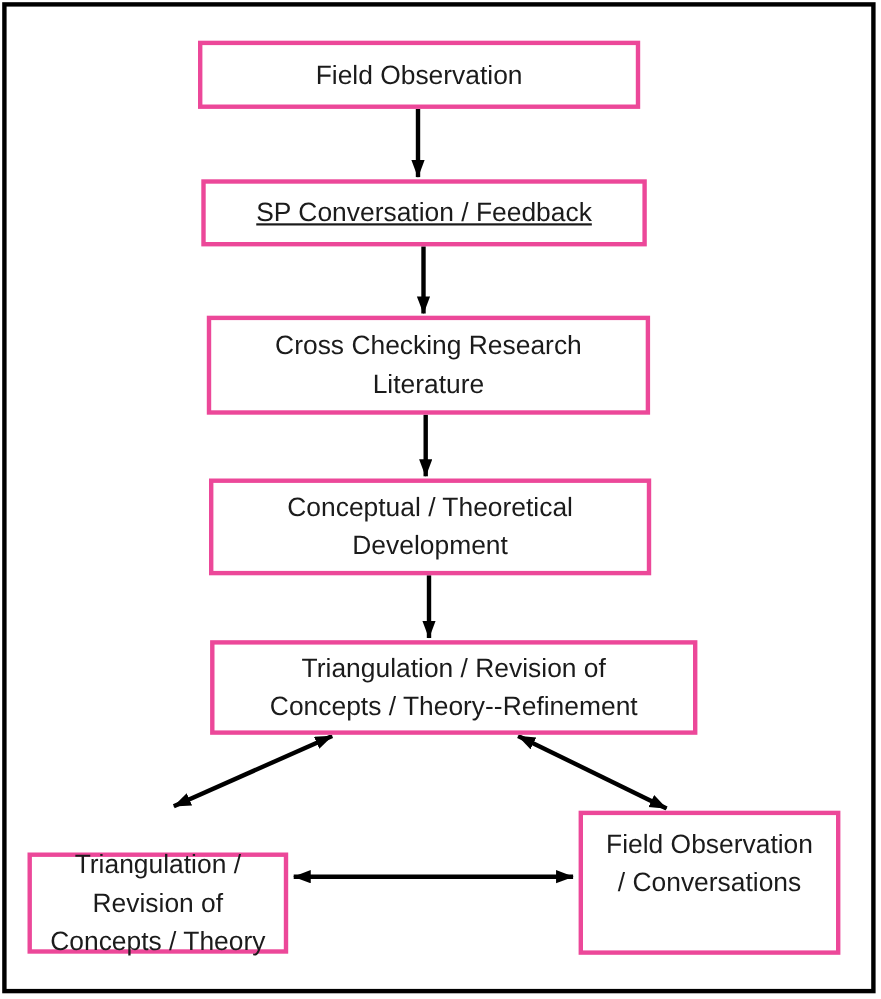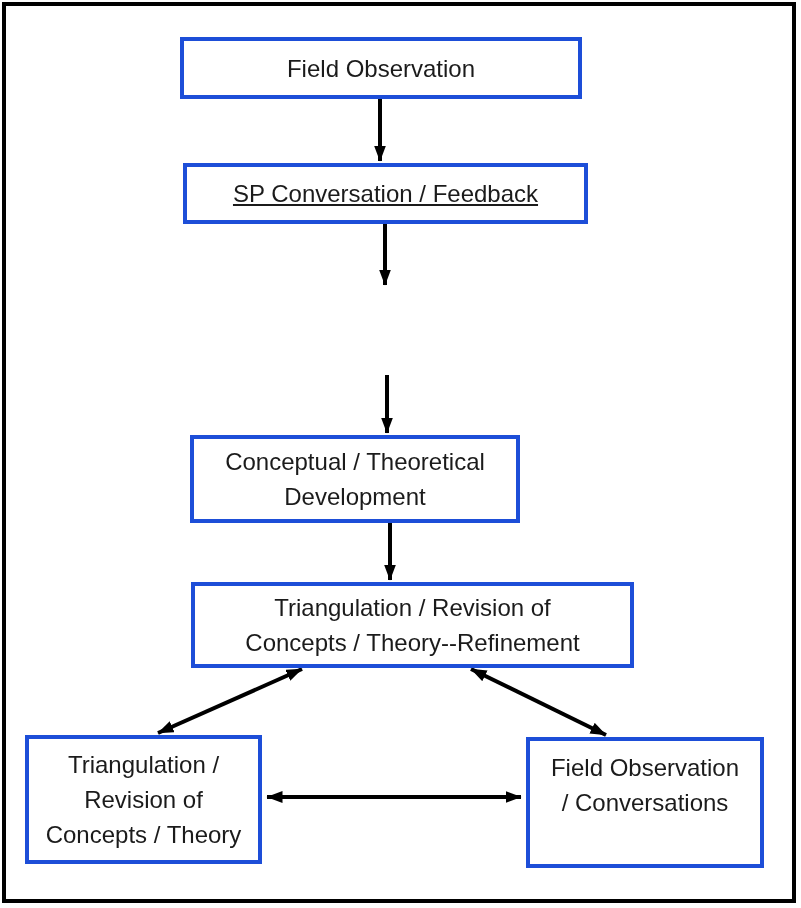--- a/index.html
+++ b/index.html
@@ -18,41 +18,41 @@
     border:4px solid #000000;
   }
   .arrows{
     position:absolute;left:0;top:0;
     width:801px;height:908px;
     pointer-events:none;
   }
   .node{
     position:absolute;
     box-sizing:border-box;
-    border:4px solid #1d4ed8;
+    border:4px solid #ec4899;
     background:#ffffff;
     display:flex;
     align-items:center;
     justify-content:center;
     text-align:center;
     color:#1b1b1b;
     font-size:24px;
     line-height:35px;
     white-space:pre-line;
   }
   .node.top-align{
     align-items:flex-start;
     padding-top:9px;
   }
   #box-field-observation            {left:180px;top:37px; width:402px;height:62px;}
   #box-sp-conversation              {left:183px;top:163px;width:405px;height:61px;text-decoration:underline;}
   #box-cross-checking               {left:188px;top:287px;width:403px;height:90px;}
-  #box-conceptual-development       {left:190px;top:435px;width:330px;height:88px;}
+  #box-conceptual-development       {left:190px;top:435px;width:402px;height:88px;}
   #box-triangulation-refinement     {left:191px;top:582px;width:443px;height:86px;}
-  #box-triangulation-theory         {left:25px; top:735px;width:237px;height:129px;}
+  #box-triangulation-theory         {left:25px; top:775px;width:237px;height:92px;}
   #box-field-obs-conversations      {left:526px;top:737px;width:238px;height:131px;}
 </style>
 </head>
 <body>
 
 <div class="canvas">
 
   <div class="frame"></div>
 
   <svg class="arrows" viewBox="0 0 801 908" xmlns="http://www.w3.org/2000/svg">
@@ -71,20 +71,24 @@
   </svg>
 
   <div class="node" id="box-field-observation">
     <span>Field Observation</span>
   </div>
 
   <div class="node" id="box-sp-conversation">
     <span>SP Conversation / Feedback</span>
   </div>
 
+  <div class="node" id="box-cross-checking">
+    <span>Cross Checking Research
+Literature</span>
+  </div>
 
   <div class="node" id="box-conceptual-development">
     <span>Conceptual / Theoretical
 Development</span>
   </div>
 
   <div class="node" id="box-triangulation-refinement">
     <span>Triangulation / Revision of
 Concepts / Theory--Refinement</span>
   </div>

